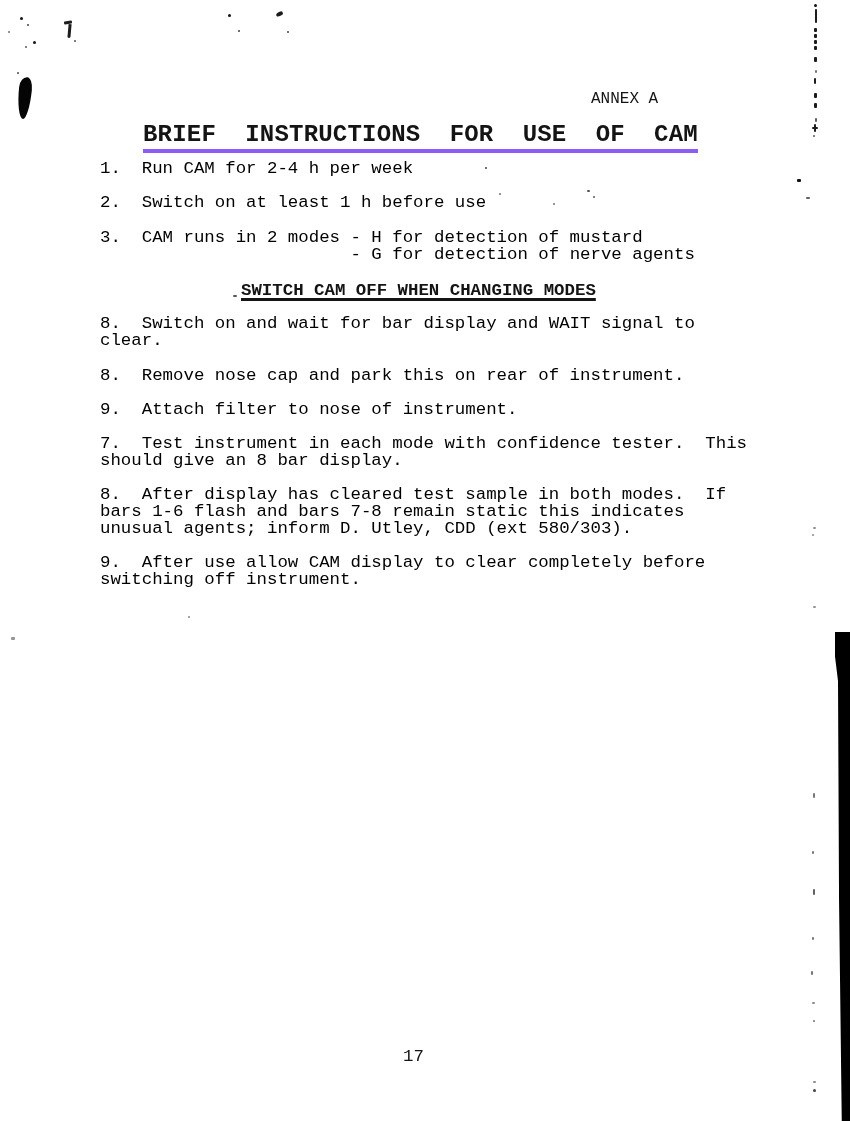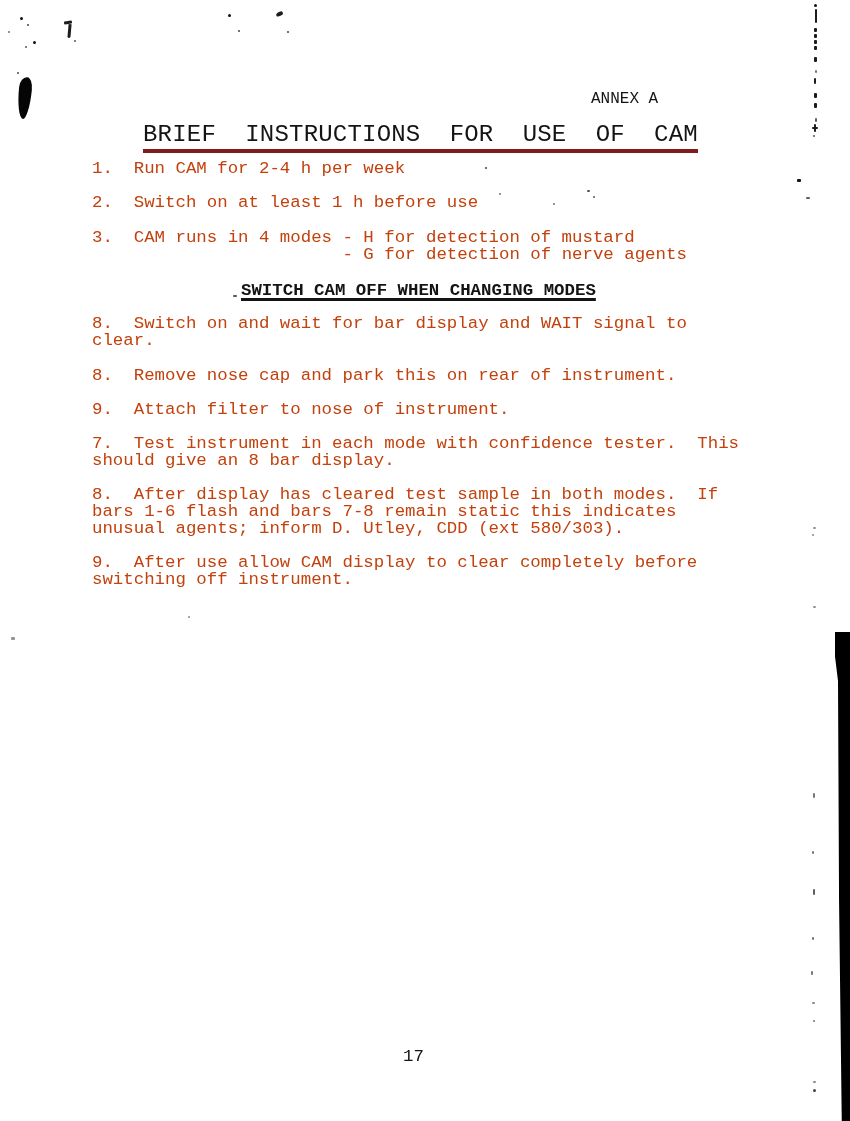--- a/index.html
+++ b/index.html
@@ -6,40 +6,40 @@
   body {
     width:850px; height:1121px;
     background:#ffffff;
     position:relative;
     overflow:hidden;
     font-family:"Liberation Mono","DejaVu Sans Mono",monospace;
     color:#141414;
   }
   .para {
     position:absolute;
-    left:92px;
+    left:100px;
     font-size:17.4px;
     line-height:17.2px;
     white-space:pre-wrap;
     letter-spacing:0;
-    color:#c2410c;
+    color:#000000;
   }
   .annex {
     position:absolute;
     left:591px; top:91px;
     font-size:16px; line-height:17.2px;
     white-space:pre;
   }
   .doc-title {
     position:absolute;
     left:143px; top:122px;
     font-size:24px; line-height:25px;
-    font-weight:normal;
+    font-weight:bold;
     white-space:pre;
-    border-bottom:4px solid #7f1d1d;
+    border-bottom:4px solid #8b5cf6;
     padding-bottom:2px;
     letter-spacing:0.2px;
   }
   .warning {
     position:absolute;
     left:241px; top:282px;
     font-size:17.4px; line-height:17.2px;
     font-weight:bold;
     white-space:pre;
     text-decoration:underline;
@@ -74,21 +74,21 @@
 <body>
 
 <div>
 
   <div class="annex">ANNEX A</div>
 
   <div class="doc-title">BRIEF  INSTRUCTIONS  FOR  USE  OF  CAM</div>
 
   <div class="para" style="top:160px">1.  Run CAM for 2-4 h per week</div>
   <div class="para" style="top:194px">2.  Switch on at least 1 h before use</div>
-  <div class="para" style="top:229px">3.  CAM runs in 4 modes - H for detection of mustard
+  <div class="para" style="top:229px">3.  CAM runs in 2 modes - H for detection of mustard
                         - G for detection of nerve agents</div>
 
   <div class="warning">SWITCH CAM OFF WHEN CHANGING MODES</div>
 
   <div class="para" style="top:315px">8.  Switch on and wait for bar display and WAIT signal to
 clear.</div>
   <div class="para" style="top:367px">8.  Remove nose cap and park this on rear of instrument.</div>
   <div class="para" style="top:401px">9.  Attach filter to nose of instrument.</div>
   <div class="para" style="top:435px">7.  Test instrument in each mode with confidence tester.  This
 should give an 8 bar display.</div>

